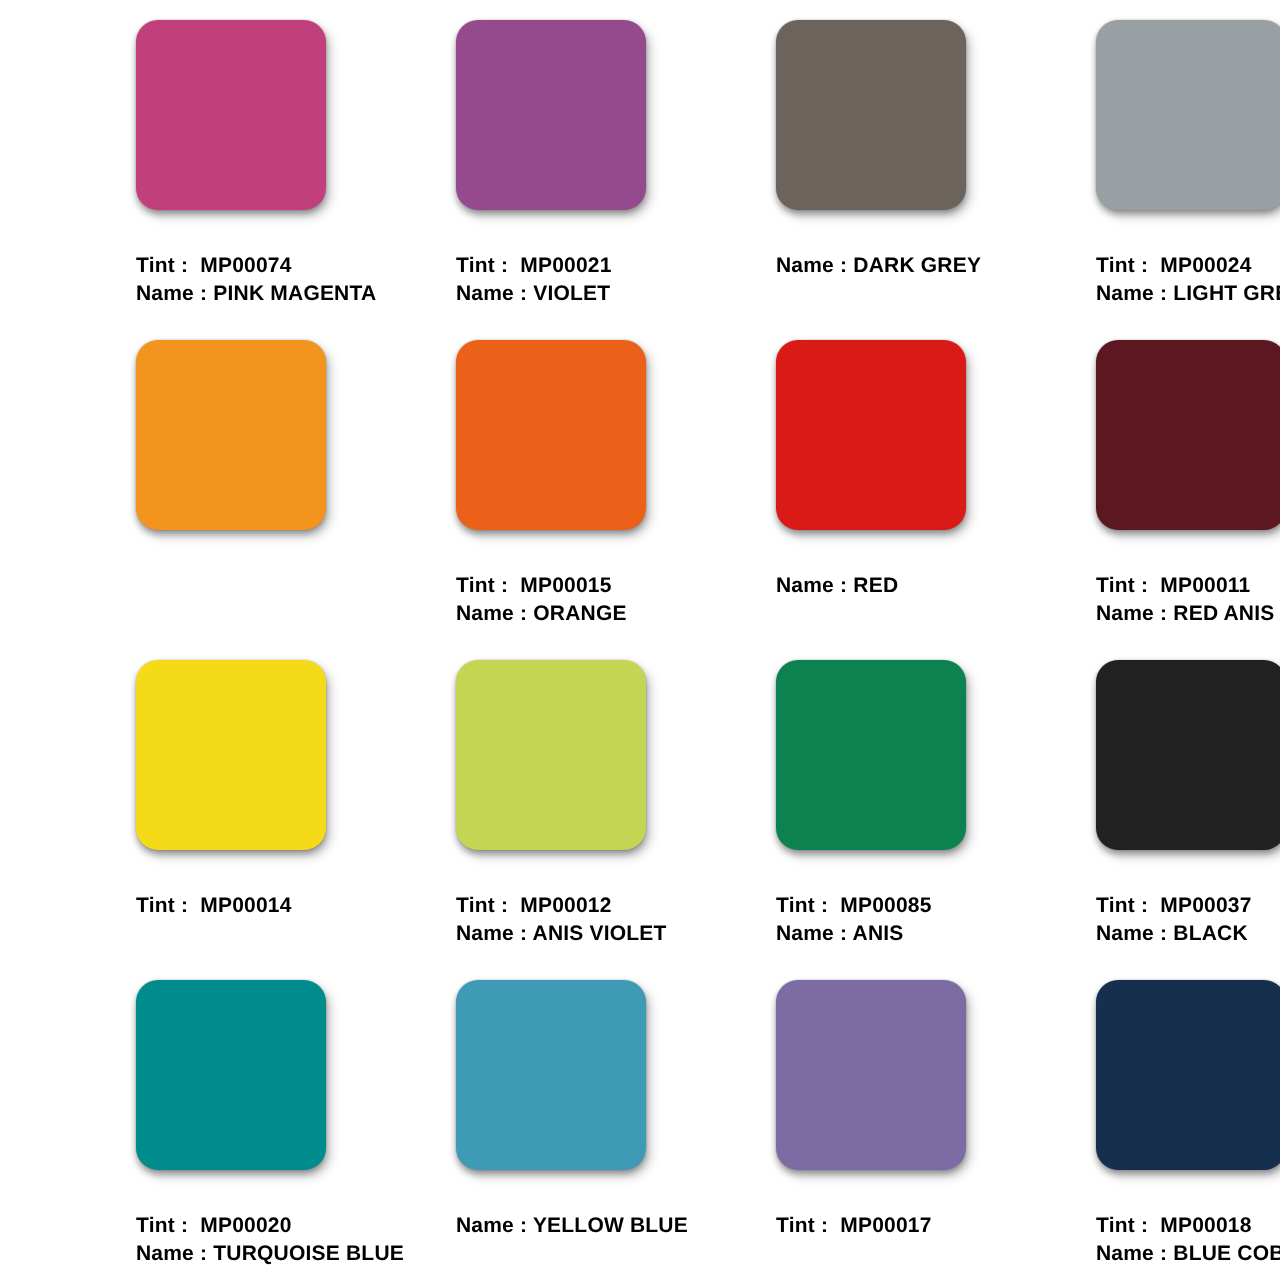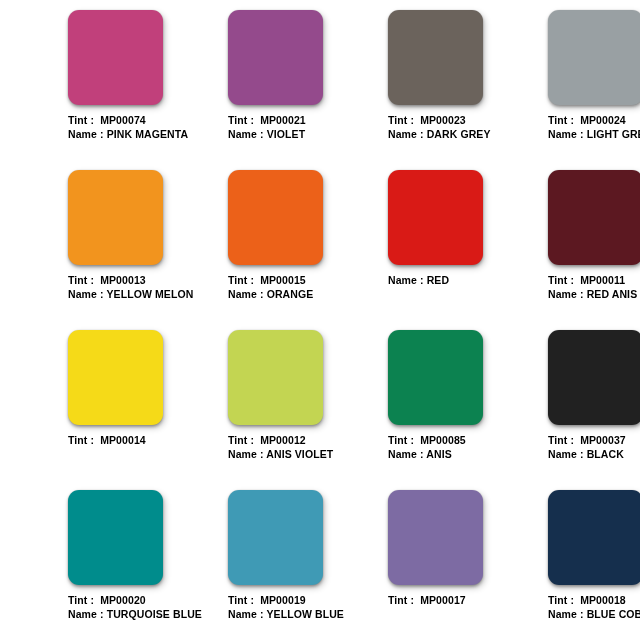--- a/index.html
+++ b/index.html
@@ -37,21 +37,21 @@
     width: 95px;
     height: 95px;
     border-radius: 11px;
     box-shadow:
       0 2px 3px rgba(0,0,0,0.30),
       2px 3px 6px rgba(0,0,0,0.22),
       0 0 0 0.5px rgba(0,0,0,0.06);
   }
 
   .swatch-meta {
-    margin-top: 9px;
+    margin-top: 22px;
     font-size: 10.5px;
     font-weight: bold;
     color: #000000;
     line-height: 13.5px;
     letter-spacing: 0.1px;
     white-space: nowrap;
   }
 
   .meta-line {
     display: block;
@@ -79,37 +79,32 @@
     <div class="swatch-cell">
       <div class="swatch-chip" style="background-color: rgb(148, 74, 140);"></div>
       <div class="swatch-meta">
         <span class="meta-line"><span class="meta-key">Tint :</span>&nbsp; <span class="meta-val">MP00021</span></span>
         <span class="meta-line"><span class="meta-key">Name :</span> <span class="meta-val">VIOLET</span></span>
       </div>
     </div>
     <div class="swatch-cell">
       <div class="swatch-chip" style="background-color: rgb(107, 99, 92);"></div>
       <div class="swatch-meta">
-        <span class="meta-line"><span class="meta-key">Tint :</span>&nbsp; <span class="meta-val">MP00023</span></span>
         <span class="meta-line"><span class="meta-key">Name :</span> <span class="meta-val">DARK GREY</span></span>
       </div>
     </div>
     <div class="swatch-cell">
       <div class="swatch-chip" style="background-color: rgb(153, 160, 163);"></div>
       <div class="swatch-meta">
         <span class="meta-line"><span class="meta-key">Tint :</span>&nbsp; <span class="meta-val">MP00024</span></span>
         <span class="meta-line"><span class="meta-key">Name :</span> <span class="meta-val">LIGHT GREY</span></span>
       </div>
     </div>
     <div class="swatch-cell">
       <div class="swatch-chip" style="background-color: rgb(242, 148, 30);"></div>
-      <div class="swatch-meta">
-        <span class="meta-line"><span class="meta-key">Tint :</span>&nbsp; <span class="meta-val">MP00013</span></span>
-        <span class="meta-line"><span class="meta-key">Name :</span> <span class="meta-val">YELLOW MELON</span></span>
-      </div>
     </div>
     <div class="swatch-cell">
       <div class="swatch-chip" style="background-color: rgb(236, 97, 25);"></div>
       <div class="swatch-meta">
         <span class="meta-line"><span class="meta-key">Tint :</span>&nbsp; <span class="meta-val">MP00015</span></span>
         <span class="meta-line"><span class="meta-key">Name :</span> <span class="meta-val">ORANGE</span></span>
       </div>
     </div>
     <div class="swatch-cell">
       <div class="swatch-chip" style="background-color: rgb(217, 26, 22);"></div>
@@ -154,21 +149,20 @@
     <div class="swatch-cell">
       <div class="swatch-chip" style="background-color: rgb(0, 140, 140);"></div>
       <div class="swatch-meta">
         <span class="meta-line"><span class="meta-key">Tint :</span>&nbsp; <span class="meta-val">MP00020</span></span>
         <span class="meta-line"><span class="meta-key">Name :</span> <span class="meta-val">TURQUOISE BLUE</span></span>
       </div>
     </div>
     <div class="swatch-cell">
       <div class="swatch-chip" style="background-color: rgb(63, 154, 181);"></div>
       <div class="swatch-meta">
-        <span class="meta-line"><span class="meta-key">Tint :</span>&nbsp; <span class="meta-val">MP00019</span></span>
         <span class="meta-line"><span class="meta-key">Name :</span> <span class="meta-val">YELLOW BLUE</span></span>
       </div>
     </div>
     <div class="swatch-cell">
       <div class="swatch-chip" style="background-color: rgb(125, 107, 163);"></div>
       <div class="swatch-meta">
         <span class="meta-line"><span class="meta-key">Tint :</span>&nbsp; <span class="meta-val">MP00017</span></span>
       </div>
     </div>
     <div class="swatch-cell">

